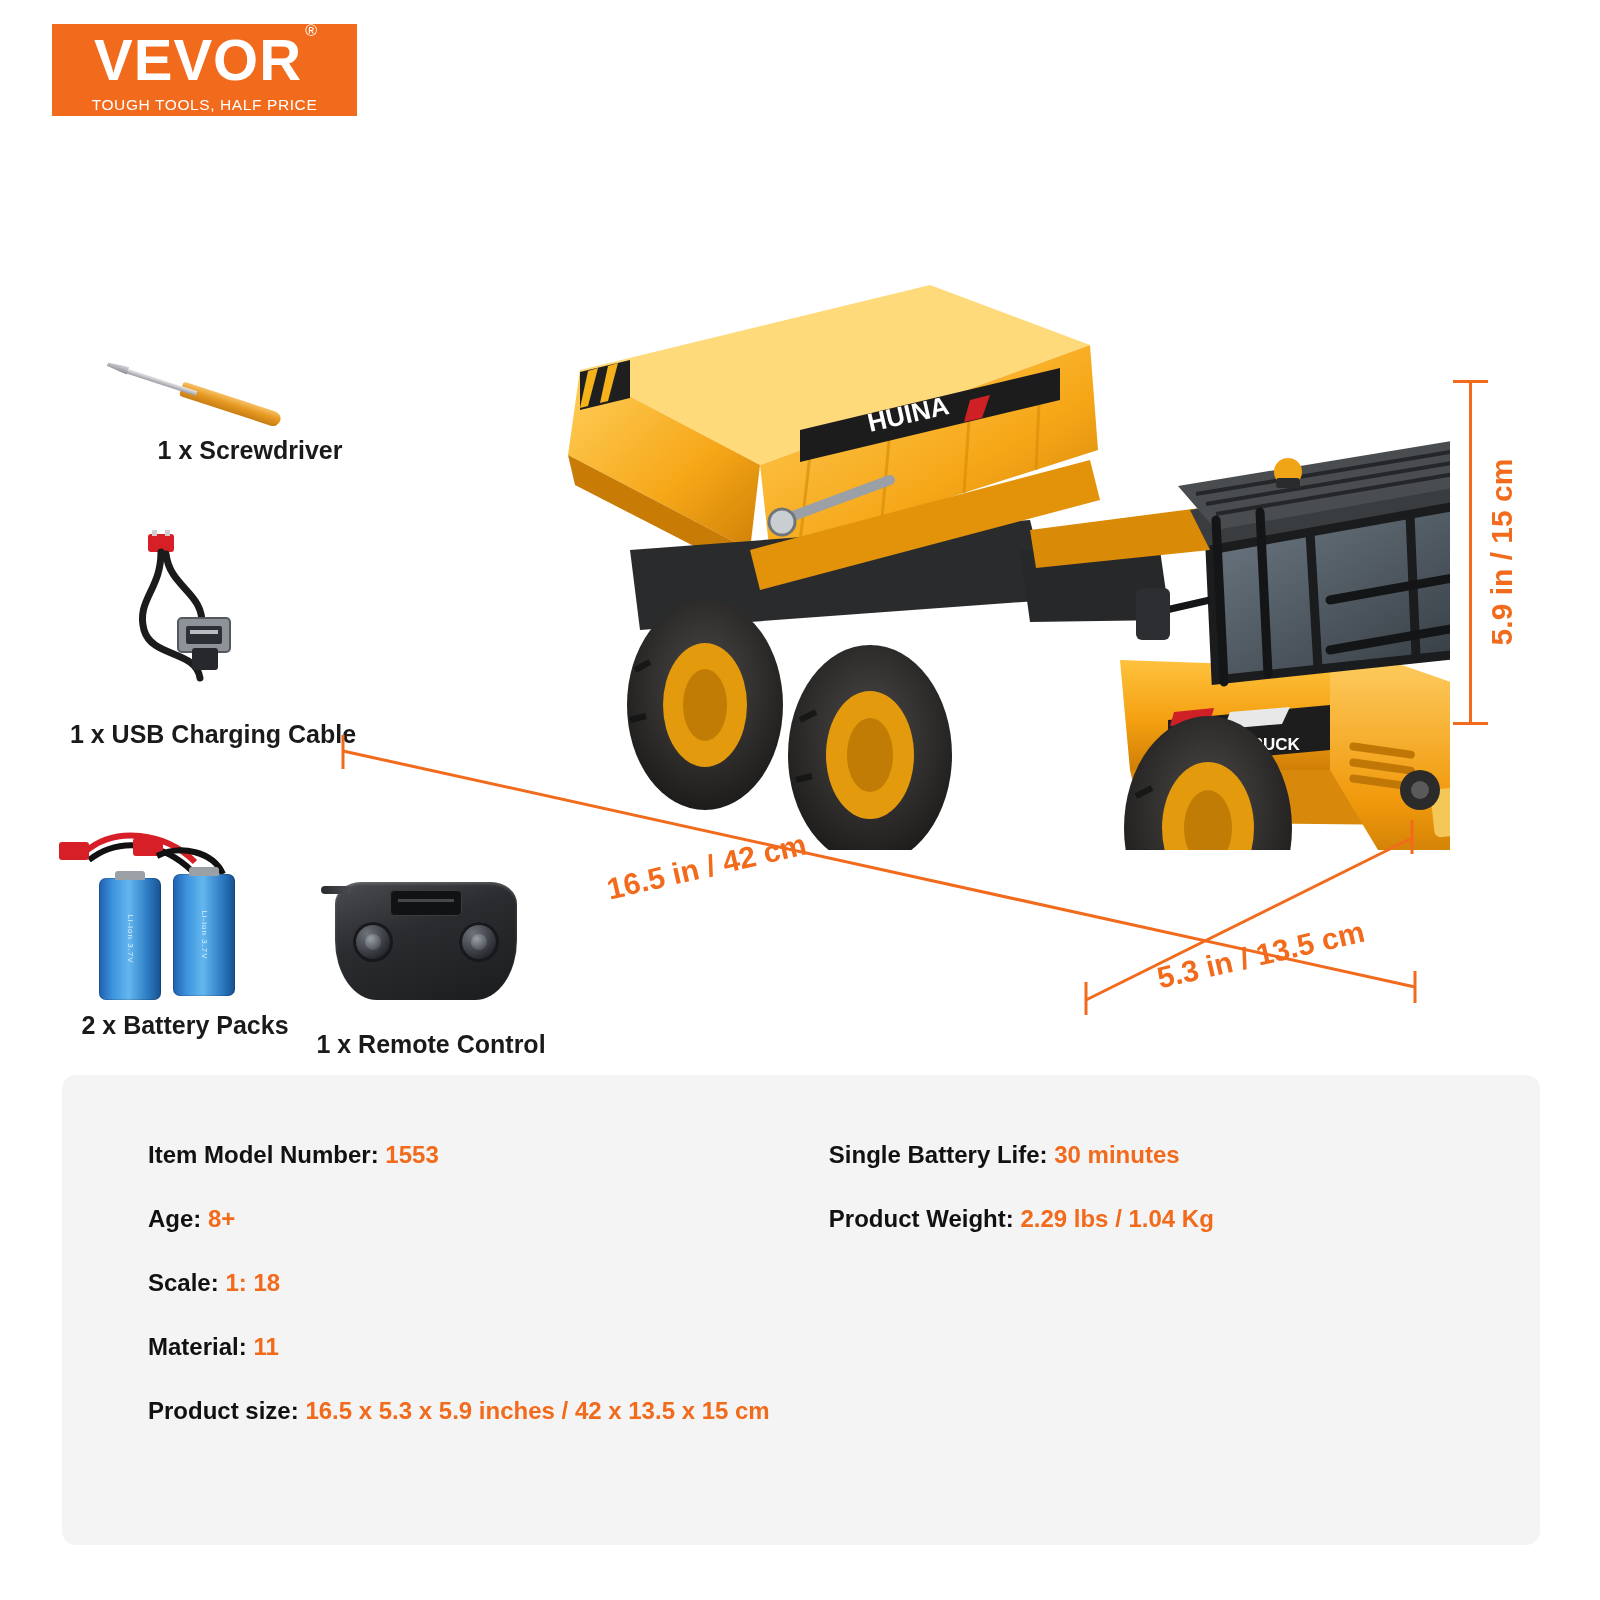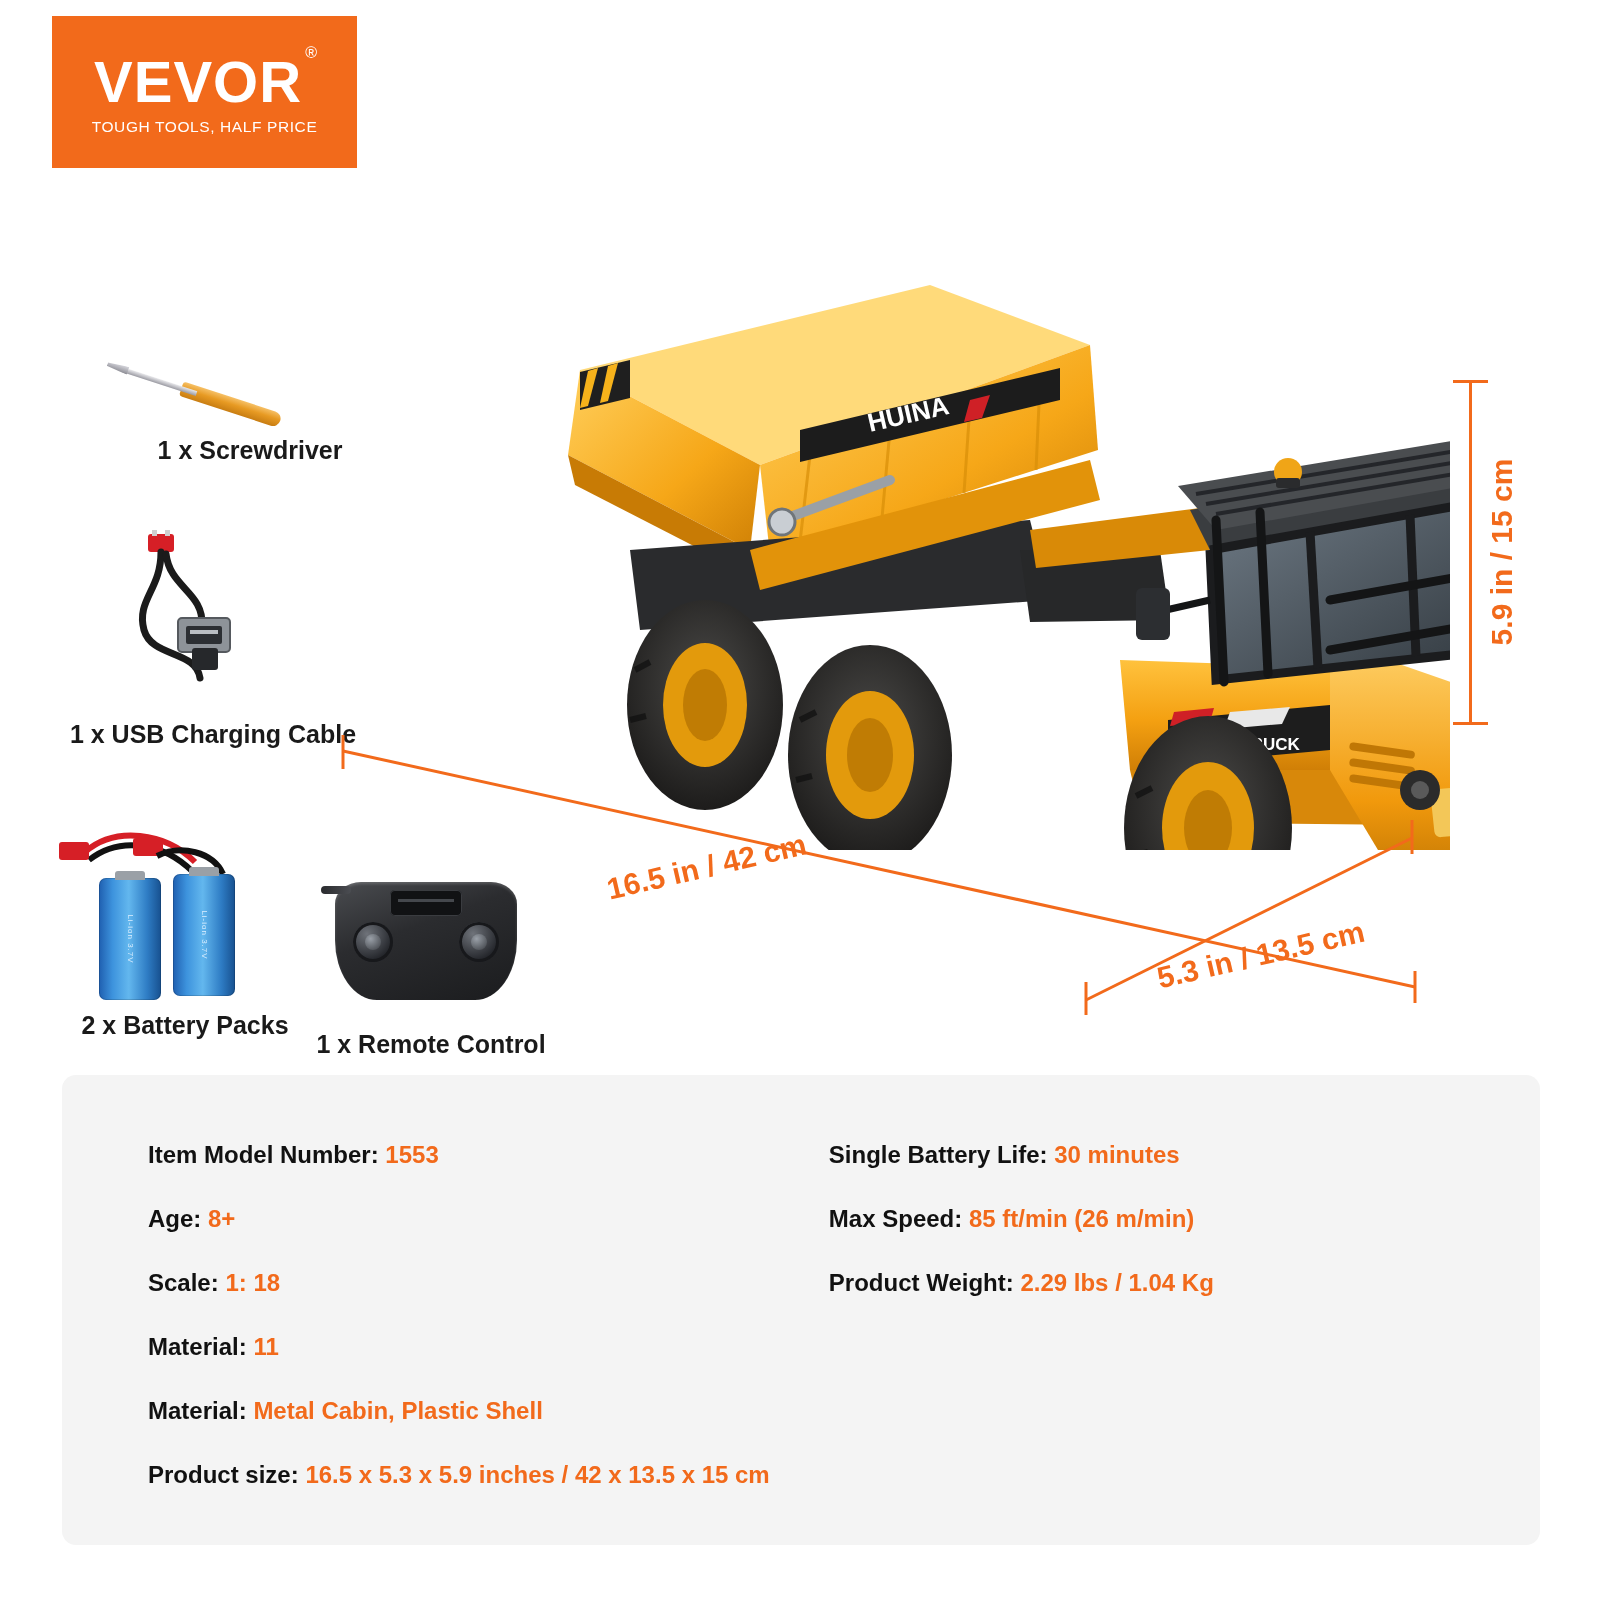--- a/index.html
+++ b/index.html
@@ -6,21 +6,21 @@
   body{
     width:1600px;height:1600px;
     background:#ffffff;
     font-family:"Liberation Sans", sans-serif;
     position:relative;
     overflow:hidden;
     color:#1a1a1a;
   }
   
   .logo{
-    position:absolute;left:52px;top:16px;width:305px;height:152px;
+    position:absolute;left:52px;top:24px;width:305px;height:92px;
     background:#f26a1b;
     display:flex;flex-direction:column;align-items:center;justify-content:center;
   }
   .logo-word{
     font-size:58px;font-weight:bold;color:#ffffff;letter-spacing:1px;
     line-height:58px;position:relative;
   }
   .logo-word sup{font-size:16px;position:relative;top:-24px;left:3px;font-weight:normal;}
   .logo-tag{
     font-size:15.5px;font-weight:normal;color:#ffffff;letter-spacing:.6px;margin-top:6px;
@@ -437,33 +437,25 @@
           <span class="k">Material:</span>
           <span class="v">11</span>
         </div>
       </div>
       <div class="spec-col right">
         <div class="spec-row">
           <span class="k">Single Battery Life:</span>
           <span class="v">30 minutes</span>
         </div>
         <div class="spec-row">
-          <span class="k">Max Speed:</span>
-          <span class="v">85 ft/min (26 m/min)</span>
-        </div>
-        <div class="spec-row">
           <span class="k">Product Weight:</span>
           <span class="v">2.29 lbs / 1.04 Kg</span>
         </div>
       </div>
     </div>
     <div class="spec-extra">
-      <div class="spec-row">
-        <span class="k">Material:</span>
-        <span class="v">Metal Cabin, Plastic Shell</span>
-      </div>
       <div class="spec-row">
         <span class="k">Product size:</span>
         <span class="v">16.5 x 5.3 x 5.9 inches / 42 x 13.5 x 15 cm</span>
       </div>
     </div>
   </div>
 </div>
 
 </body></html>

